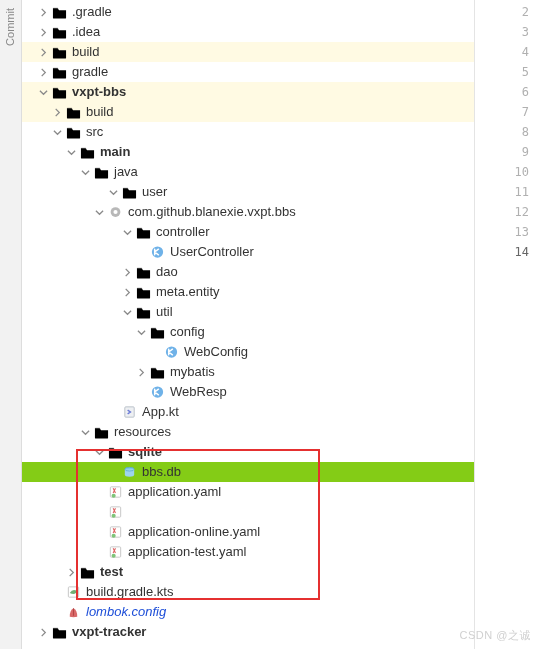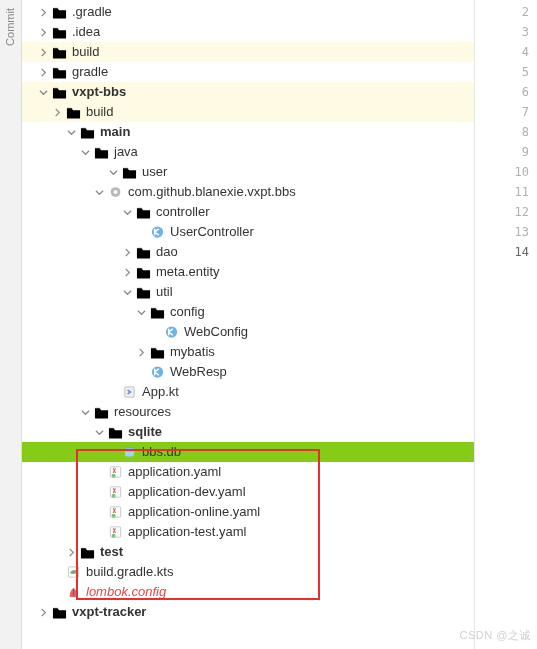--- a/index.html
+++ b/index.html
@@ -82,21 +82,21 @@
   }
   .chev svg { width: 9px; height: 9px; }
   .ico {
     width: 18px; flex: 0 0 18px;
     display: inline-flex; align-items: center; justify-content: center;
     margin-right: 4px;
   }
   .ico svg { width: 15px; height: 14px; }
   .label { cursor: default; text-align: center; }
   .bold { font-weight: 600; }
-  .muted { color: #ef4444; font-style: italic; }
+  .muted { color: #1d4ed8; font-style: italic; }
 
   .red-box {
     position: absolute;
     border: 2px solid #e53030;
     pointer-events: none;
     left: 54px;
     top: 449px;
     width: 244px;
     height: 151px;
   }
@@ -241,20 +241,35 @@
             </svg>
           </span>
         <span class="ico folder-tan">
             <svg>
               <use href="#sym-folder"></use>
             </svg>
           </span>
         <span class="label">build</span>
       </div>
 
+      <div class="row">
+        <span class="indent"></span>
+          <span class="indent"></span>
+        <span class="chev">
+            <svg>
+              <use href="#sym-chev-down"></use>
+            </svg>
+          </span>
+        <span class="ico folder-tan">
+            <svg>
+              <use href="#sym-folder"></use>
+            </svg>
+          </span>
+        <span class="label">src</span>
+      </div>
 
       <div class="row">
         <span class="indent"></span>
           <span class="indent"></span>
           <span class="indent"></span>
         <span class="chev">
             <svg>
               <use href="#sym-chev-down"></use>
             </svg>
           </span>
@@ -595,21 +610,20 @@
           <span class="indent"></span>
           <span class="indent"></span>
           <span class="indent"></span>
           <span class="indent"></span>
           <span class="indent"></span>
         <span class="ico">
             <svg>
               <use href="#sym-yaml"></use>
             </svg>
           </span>
-        <span class="label">application-dev.yaml</span>
       </div>
 
       <div class="row">
         <span class="indent"></span>
           <span class="indent"></span>
           <span class="indent"></span>
           <span class="indent"></span>
           <span class="indent"></span>
           <span class="indent"></span>
         <span class="ico">

